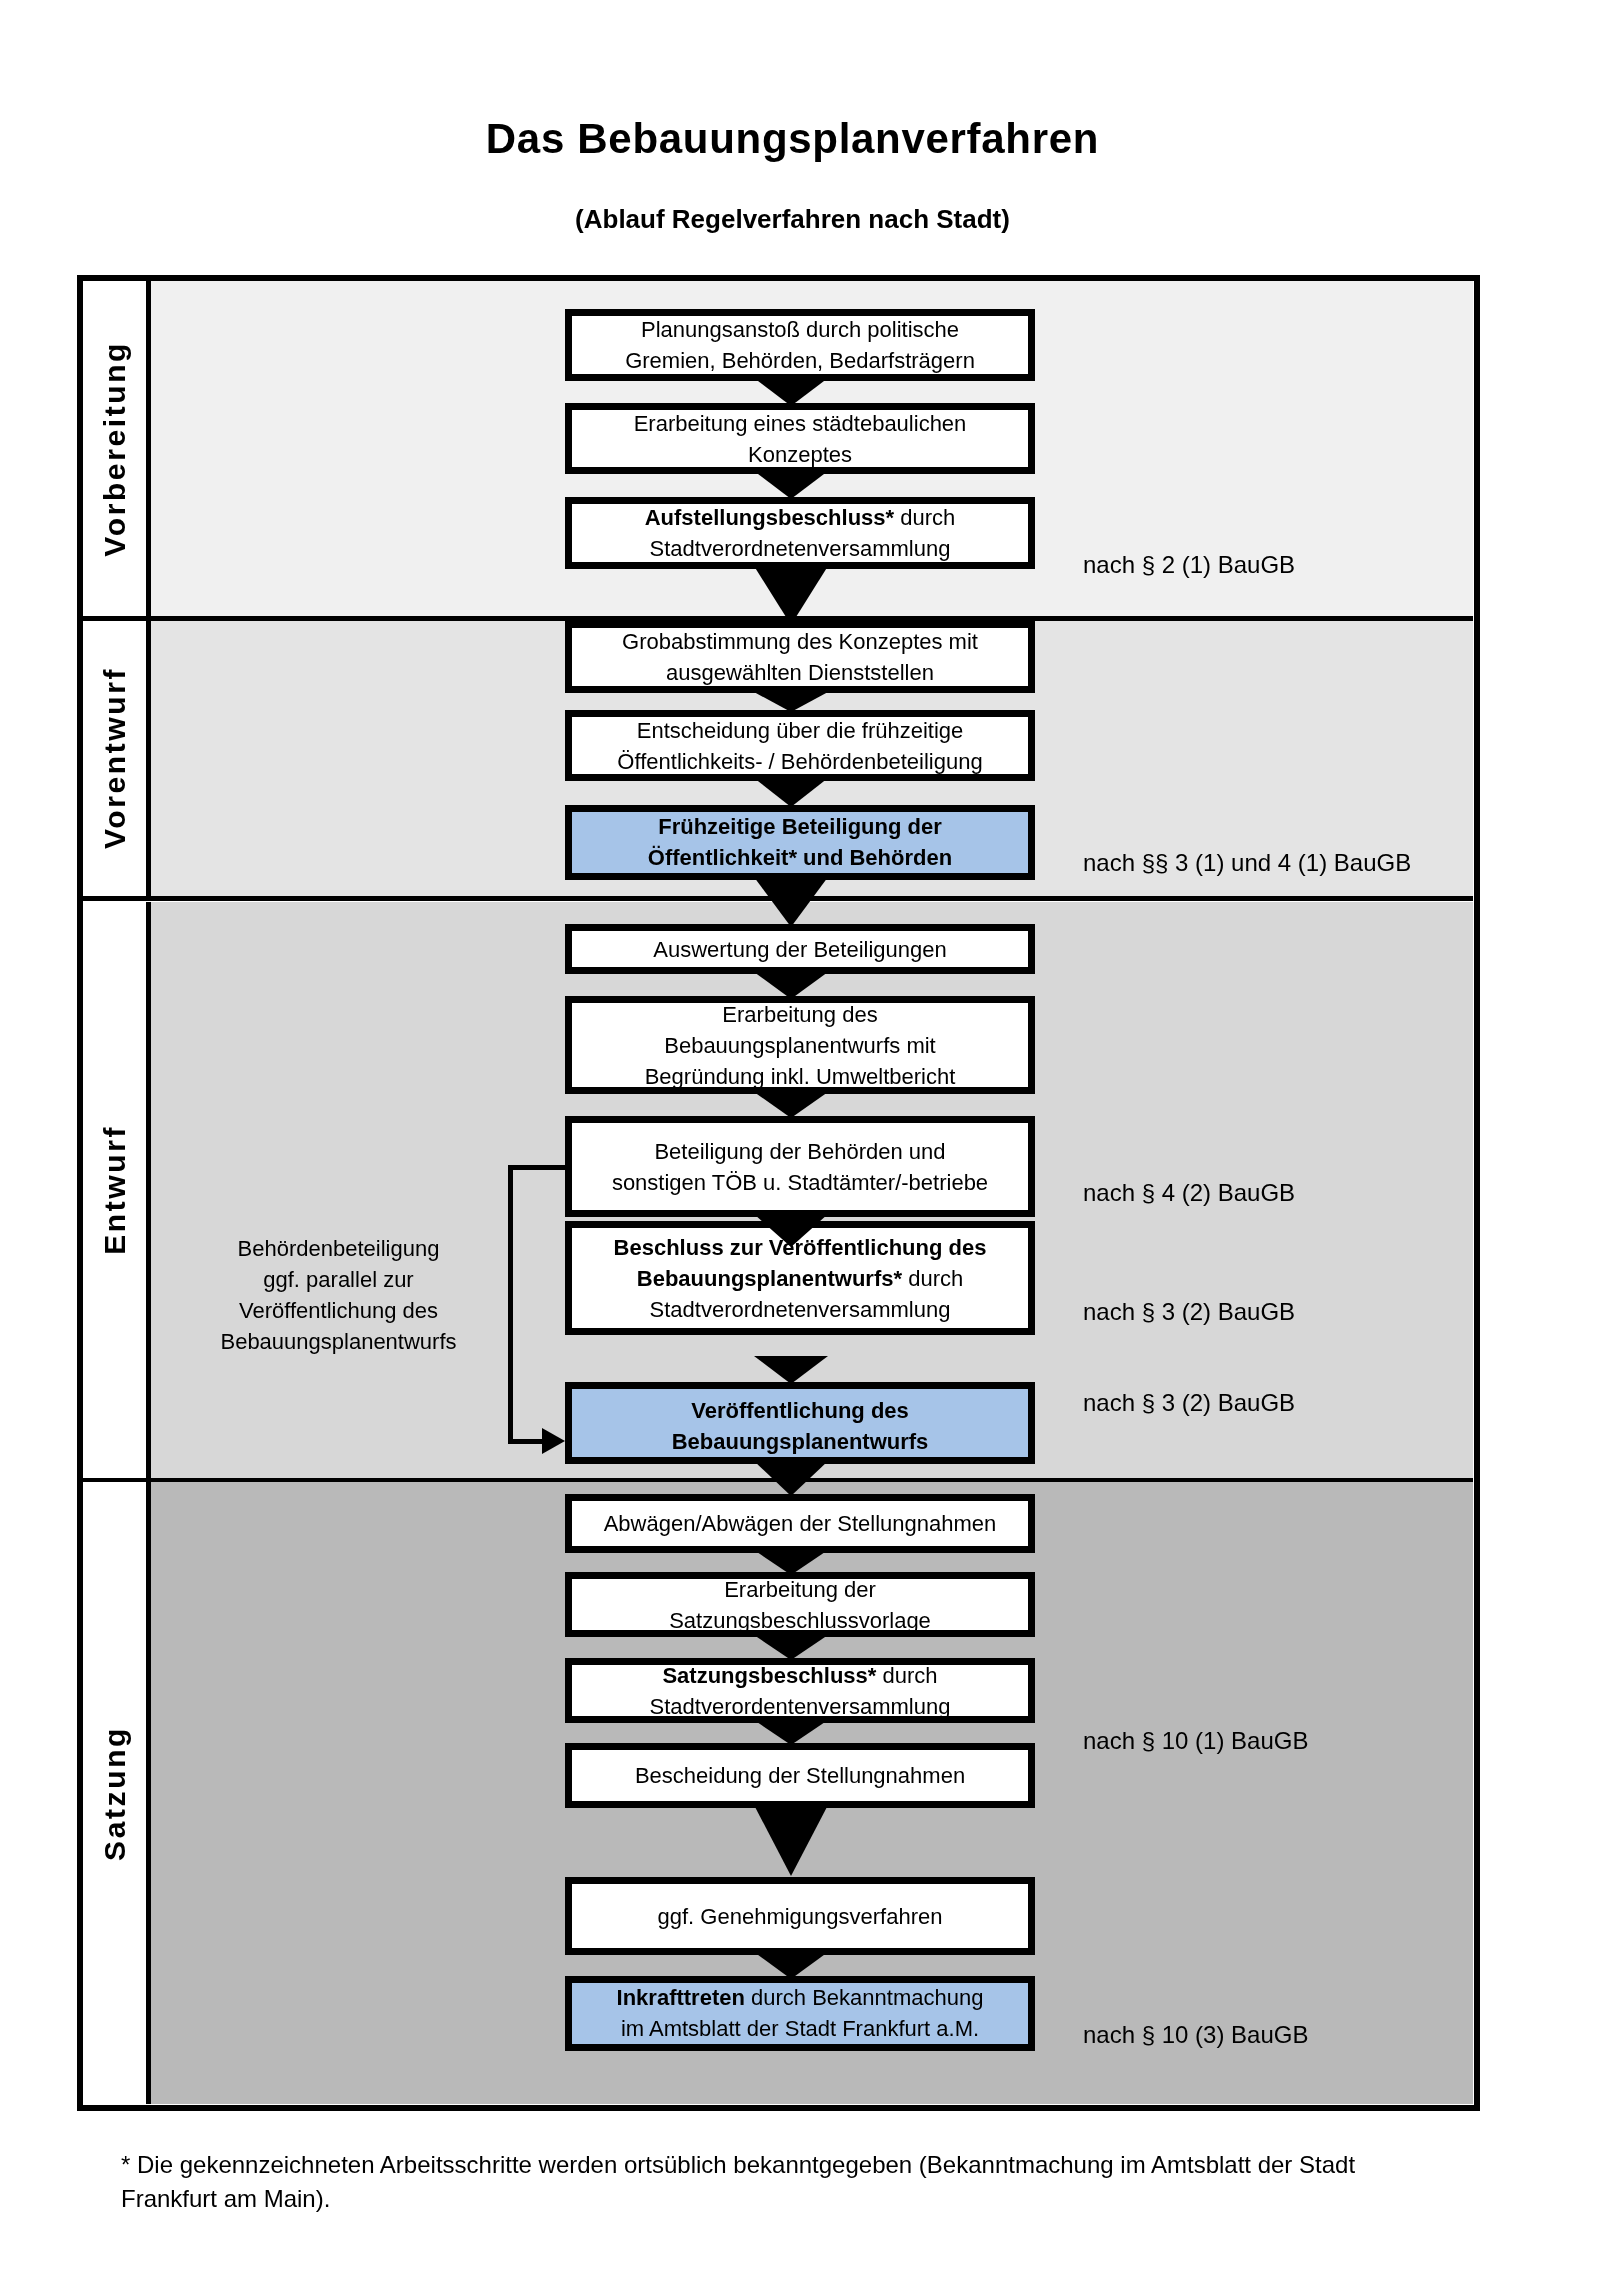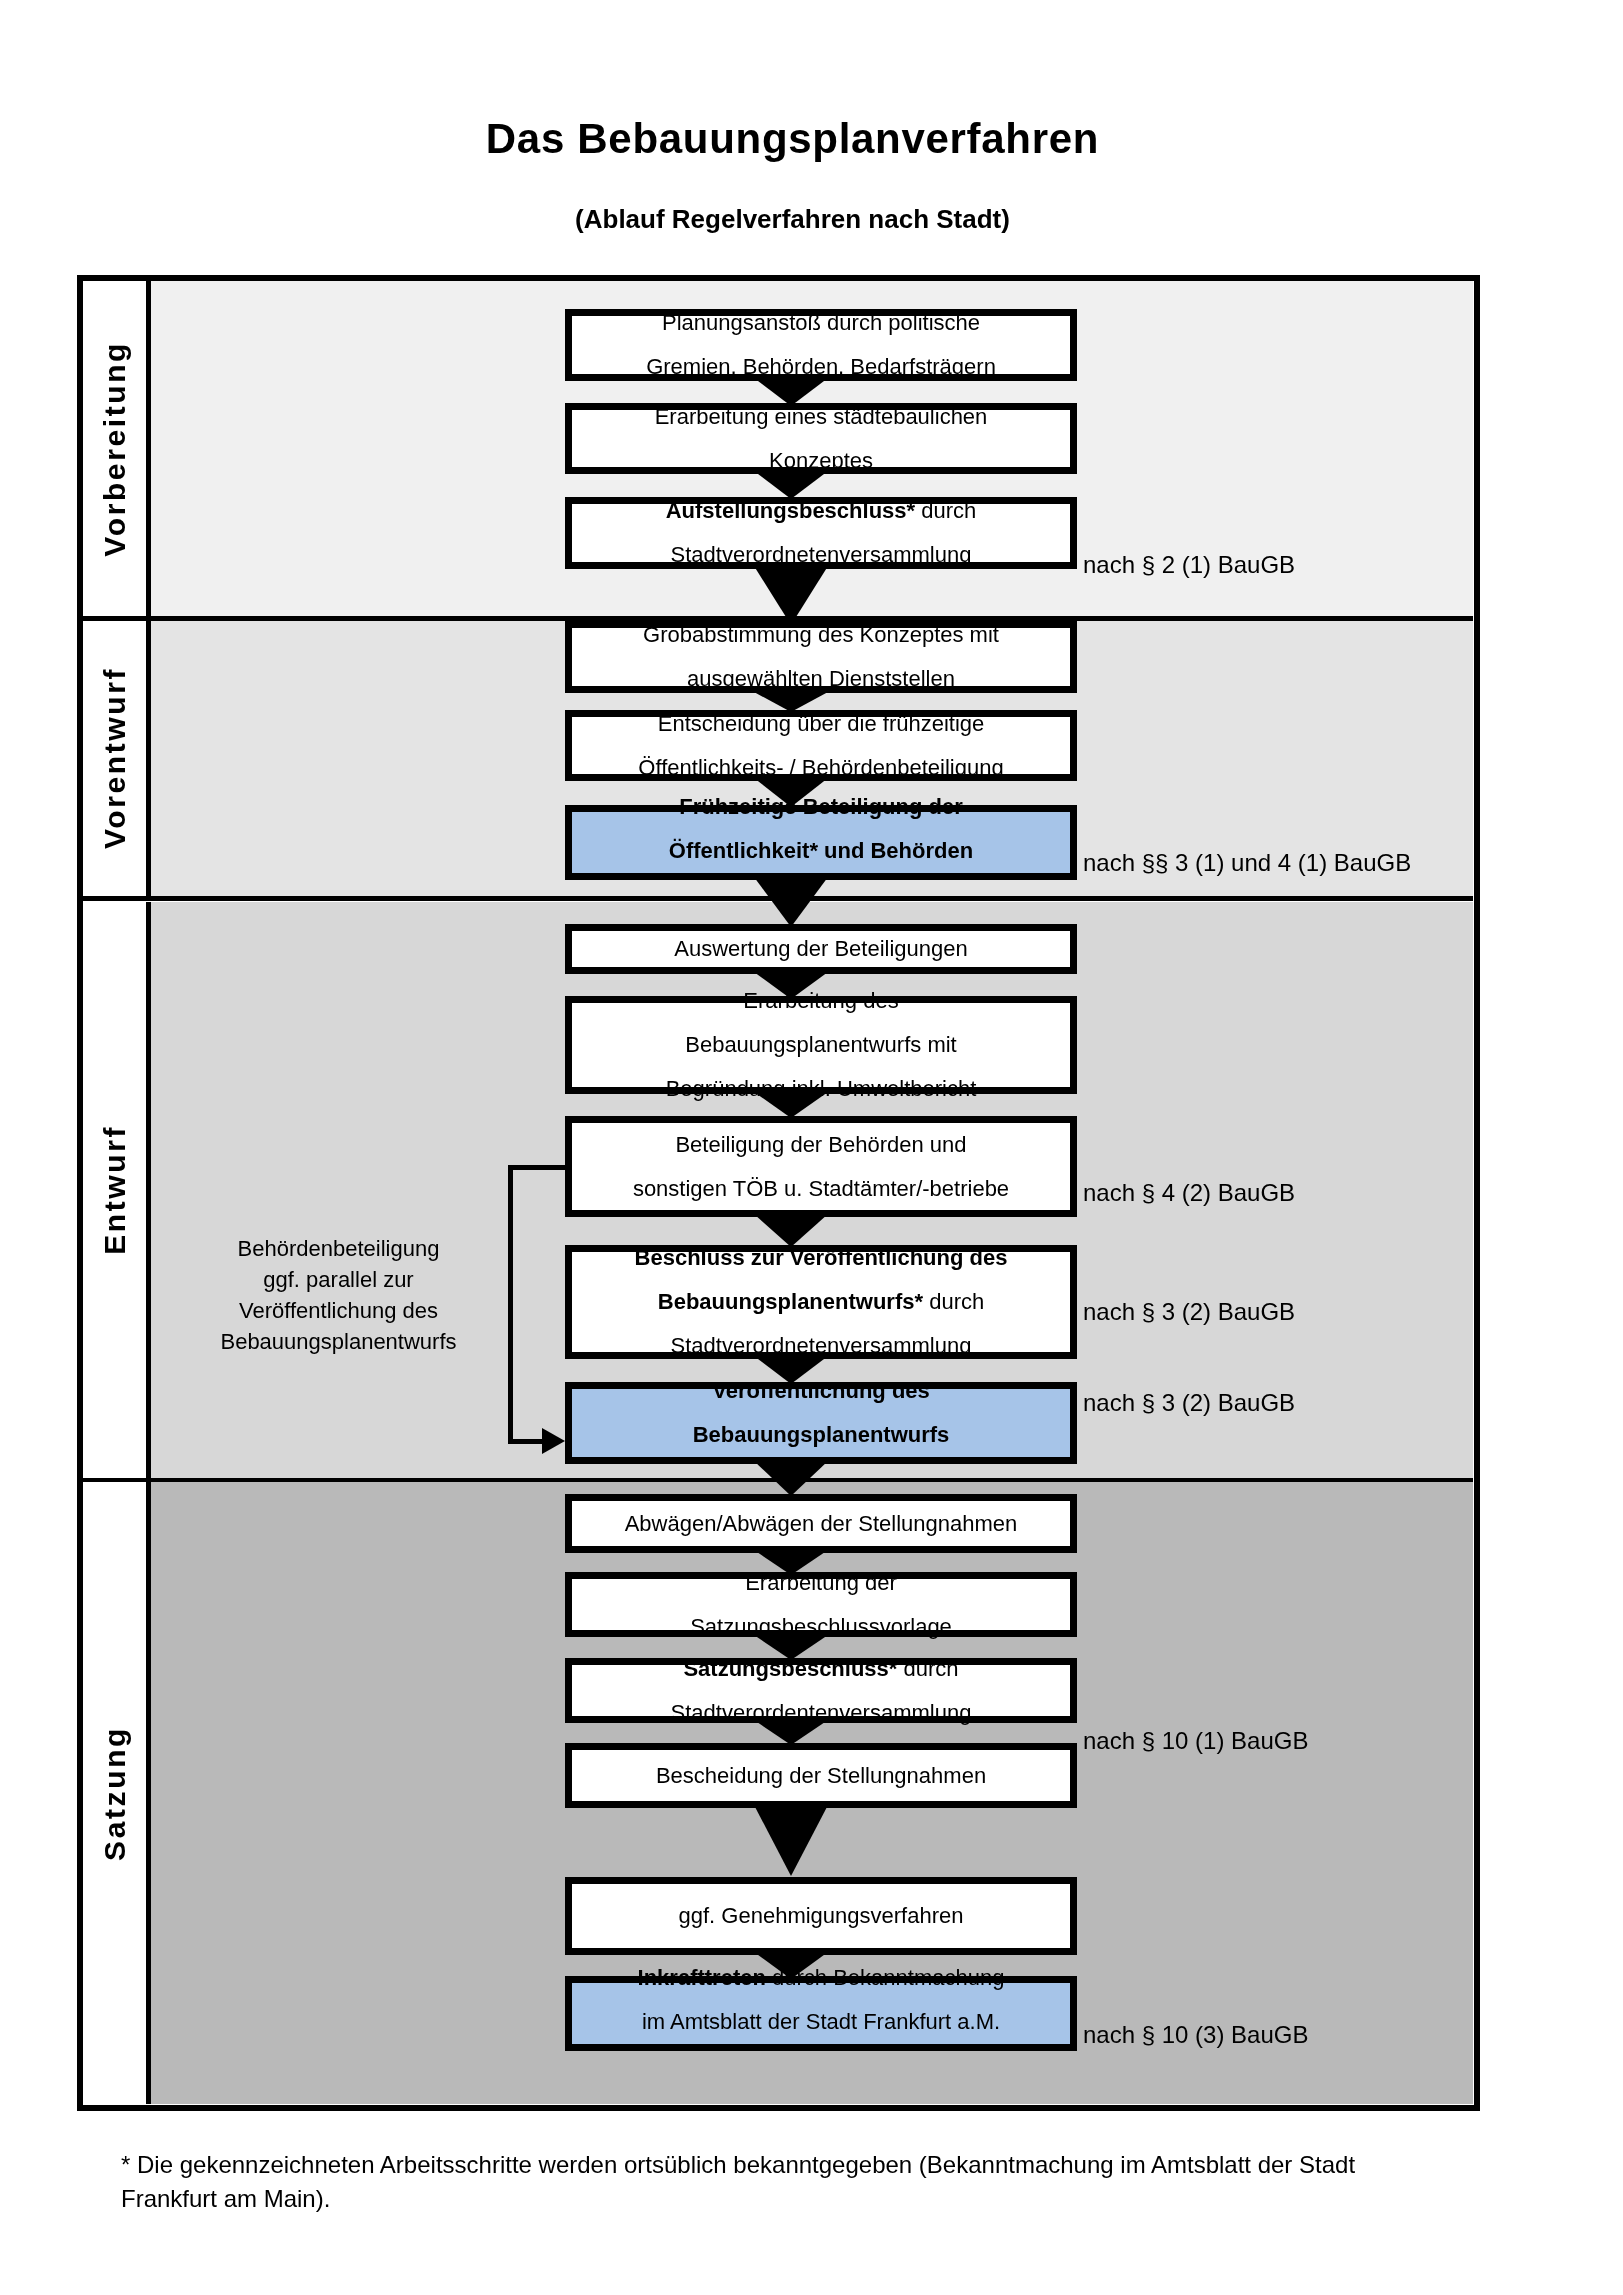--- a/index.html
+++ b/index.html
@@ -17,23 +17,23 @@
 
   
   .phase{position:absolute;left:0;width:1390px;box-sizing:border-box;}
   .phase.bordered{border-bottom:5.2px solid #000;}
   .phase-label-cell{position:absolute;left:0;top:0;bottom:0;width:63px;background:#fff;
                     border-right:5.2px solid #000;display:flex;align-items:center;justify-content:center;}
   .phase-label{writing-mode:vertical-rl;transform:rotate(180deg);
                font-size:30px;font-weight:bold;letter-spacing:2.6px;white-space:nowrap;}
 
   
-  .box{position:absolute;left:482px;width:512px;background:#fff;border:7.2px solid #000;
+  .box{position:absolute;left:482px;width:470px;background:#fff;border:7.2px solid #000;
        box-sizing:border-box;display:flex;align-items:center;justify-content:center;
-       text-align:center;font-size:22px;line-height:44px;white-space:pre-line;z-index:4;}
+       text-align:center;font-size:22px;line-height:31px;white-space:pre-line;z-index:4;}
   .box .emph{font-weight:bold;}
   .box.hl{background:#a6c4e8;align-items:flex-end;}
 
   
   .arrow{position:absolute;left:671px;width:0;height:0;
          border-left:37px solid transparent;border-right:37px solid transparent;z-index:5;}
 
   
   .ref{position:absolute;left:1000px;font-size:24px;line-height:31px;white-space:nowrap;}
 
@@ -132,21 +132,21 @@
         <div><span class="emph"></span><span>Erarbeitung des
 Bebauungsplanentwurfs mit
 Begründung inkl. Umweltbericht</span></div>
       </div>
       <div class="arrow" style="top:811px;border-top:26px solid #000;"></div>
       <div class="box" style="top:835px;height:101px;">
         <div><span class="emph"></span><span>Beteiligung der Behörden und
 sonstigen TÖB u. Stadtämter/-betriebe</span></div>
       </div>
       <div class="arrow" style="top:933px;border-top:33px solid #000;"></div>
-      <div class="box" style="top:964px;height:114px;">
+      <div class="box" style="top:940px;height:114px;">
         <div><span class="emph">Beschluss zur Veröffentlichung des
 Bebauungsplanentwurfs*</span><span> durch
 Stadtverordnetenversammlung</span></div>
       </div>
       <div class="arrow" style="top:1075px;border-top:28px solid #000;"></div>
       <div class="box hl" style="top:1101px;height:82px;">
         <div><span class="emph">Veröffentlichung des
 Bebauungsplanentwurfs</span><span></span></div>
       </div>
       <div class="arrow" style="top:1180px;border-top:35px solid #000;"></div>

